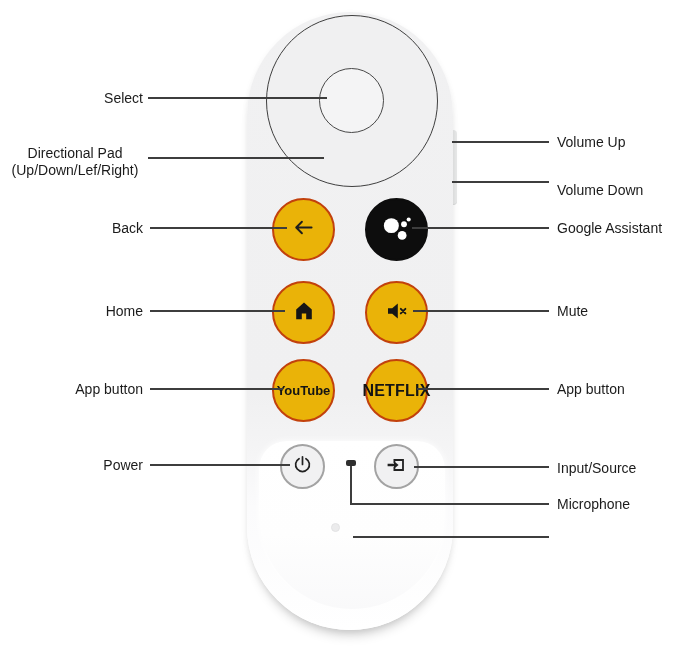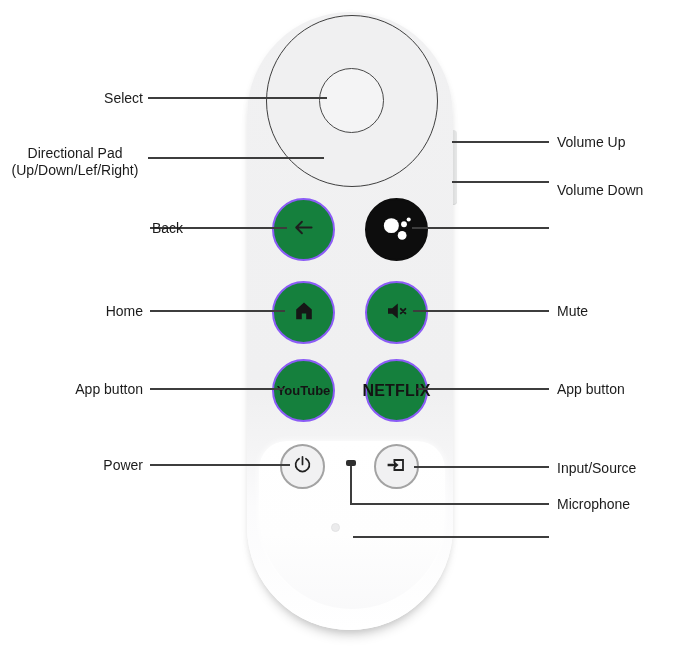--- a/index.html
+++ b/index.html
@@ -31,21 +31,21 @@
   .dpad{
     position:absolute;left:266px;top:15px;width:172px;height:172px;border-radius:50%;
     border:1.6px solid #3f3f3f;background:#f0f0f1;box-sizing:border-box;
   }
   .select-btn{
     position:absolute;left:319px;top:68px;width:65px;height:65px;border-radius:50%;
     border:1.6px solid #484848;background:#f4f4f5;box-sizing:border-box;
   }
   .rbtn{
     position:absolute;width:63px;height:63px;border-radius:50%;box-sizing:border-box;
-    border:2px solid #8b5cf6;background:#15803d;
+    border:2px solid #c2410c;background:#eab308;
     display:flex;align-items:center;justify-content:center;
   }
   .rbtn.black{background:#0d0d0d;border:2px solid #0d0d0d;}
   .sbtn{
     position:absolute;width:45px;height:45px;border-radius:50%;box-sizing:border-box;
     border:2px solid #a3a3a3;background:#f1f1f2;
     display:flex;align-items:center;justify-content:center;
   }
   .yt-text{font-size:13px;font-weight:bold;color:#141414;}
   .nf-text{font-size:16px;font-weight:bold;letter-spacing:.2px;color:#141414;}
@@ -145,25 +145,26 @@
   <div class="line" style="left:414px;top:466px;width:135px;"></div>
   <div class="vline" style="left:350px;top:466px;height:39px;"></div>
   <div class="line" style="left:351px;top:503px;width:198px;"></div>
   <div class="line" style="left:353px;top:536px;width:196px;"></div>
 
   <div class="label right-align" style="top:90px;">Select</div>
   <div class="label center" style="left:0;width:150px;top:145px;">
     <div>Directional Pad</div>
     <div>(Up/Down/Lef/Right)</div>
   </div>
-  <div class="label right-align" style="top:220px;padding-left:40px;">Back</div>
+  <div class="label right-align" style="top:220px;">Back</div>
   <div class="label right-align" style="top:303px;">Home</div>
   <div class="label right-align" style="top:381px;">App button</div>
   <div class="label right-align" style="top:457px;">Power</div>
 
   <div class="label left-align" style="top:134px;text-align:center;">Volume Up</div>
   <div class="label left-align" style="top:182px;">Volume Down</div>
+  <div class="label left-align" style="top:220px;">Google Assistant</div>
   <div class="label left-align" style="top:303px;">Mute</div>
   <div class="label left-align" style="top:381px;">App button</div>
   <div class="label left-align" style="top:460px;">Input/Source</div>
   <div class="label left-align" style="top:496px;">Microphone</div>
 
 </div>
 
 </body></html>

